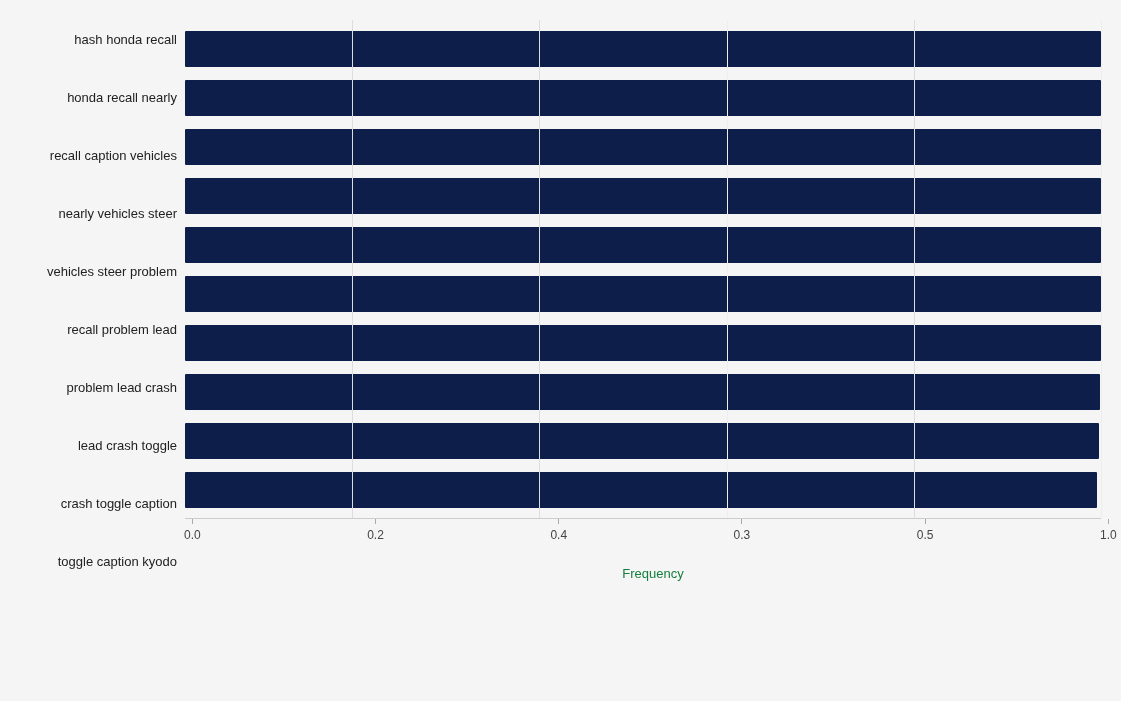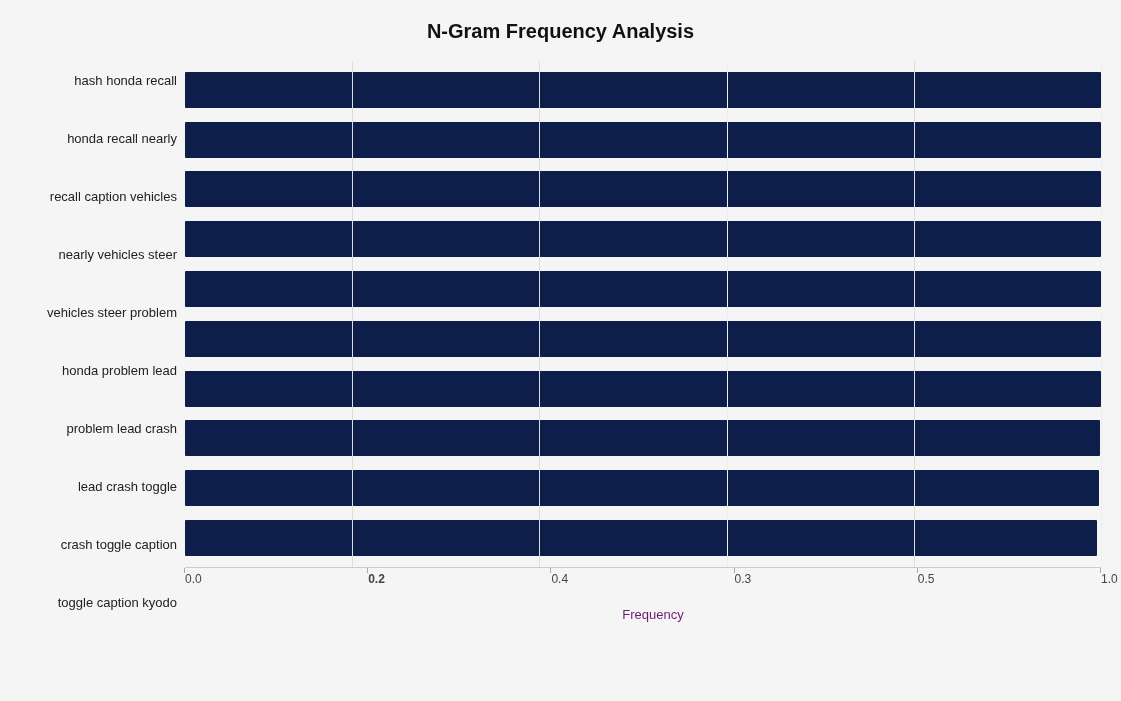--- a/index.html
+++ b/index.html
@@ -75,64 +75,64 @@
     .x-axis {
       height: 40px;
       position: relative;
       border-top: 1px solid #ccc;
       margin-right: 20px;
     }
     .x-tick {
       position: absolute;
       top: 0;
       display: flex;
-      flex-direction: row;
+      flex-direction: column;
+      align-items: center;
     }
     .x-tick-line {
       width: 1px;
       height: 5px;
       background: #aaa;
     }
     .x-tick-label {
       font-size: 12px;
       color: #444;
       margin-top: 4px;
     }
     .x-axis-title {
       text-align: center;
       font-size: 13px;
-      color: #701a75;
-      margin-top: 0;
+      color: #15803d;
+      margin-top: 8px;
     }
     .grid-lines {
       position: absolute;
       top: 0; left: 0; right: 0; bottom: 0;
       pointer-events: none;
     }
     .grid-line {
       position: absolute;
       top: 0;
       bottom: 0;
       width: 1px;
       background: #ddd;
     }
   </style>
 </head>
 <body>
 
 <div class="chart-container">
-  <div class="chart-title">N-Gram Frequency Analysis</div>
   <div class="chart-area">
     <div class="y-labels" id="y-labels">
         <div class="y-label">hash honda recall</div>
         <div class="y-label">honda recall nearly</div>
         <div class="y-label">recall caption vehicles</div>
         <div class="y-label">nearly vehicles steer</div>
         <div class="y-label">vehicles steer problem</div>
-        <div class="y-label">honda problem lead</div>
+        <div class="y-label">recall problem lead</div>
         <div class="y-label">problem lead crash</div>
         <div class="y-label">lead crash toggle</div>
         <div class="y-label">crash toggle caption</div>
         <div class="y-label">toggle caption kyodo</div>
       </div>
     <div class="plot-area">
       <div class="bars-section" id="bars-section">
         <div class="grid-lines" id="grid-lines">
             <div class="grid-line" style="left: calc(20% - 20px); background: rgb(221, 221, 221);"></div>
             <div class="grid-line" style="left: calc(40% - 20px); background: rgb(221, 221, 221);"></div>
@@ -169,21 +169,21 @@
           </div>
           <div class="bar-row">
             <div class="bar" style="width: 97.4%; max-width: calc(100% - 20px);"></div>
           </div>
         </div>
       <div class="x-axis" id="x-axis">
           <div class="x-tick" style="left: calc(0% - 1px);">
             <div class="x-tick-line"></div>
             <div class="x-tick-label">0.0</div>
           </div>
-          <div class="x-tick" style="left: calc(20% - 1px); font-weight: bold;">
+          <div class="x-tick" style="left: calc(20% - 1px);">
             <div class="x-tick-line"></div>
             <div class="x-tick-label">0.2</div>
           </div>
           <div class="x-tick" style="left: calc(40% - 1px);">
             <div class="x-tick-line"></div>
             <div class="x-tick-label">0.4</div>
           </div>
           <div class="x-tick" style="left: calc(60% - 1px);">
             <div class="x-tick-line"></div>
             <div class="x-tick-label">0.3</div>

